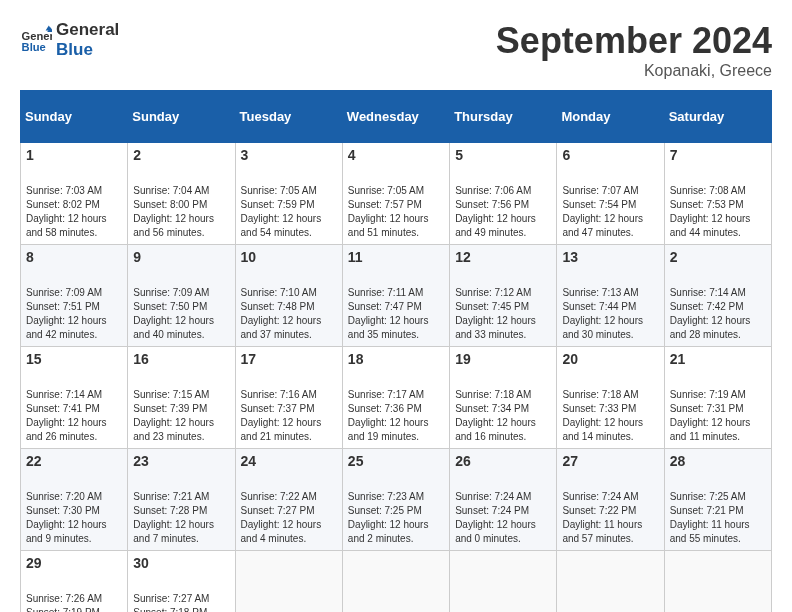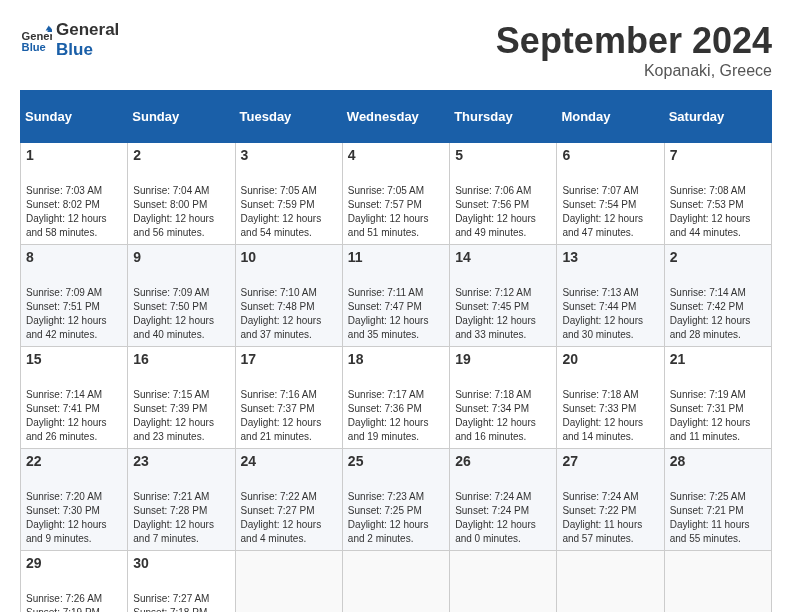--- a/index.html
+++ b/index.html
@@ -156,21 +156,21 @@
         </td>
         <td>
           <span class="day-number">10</span>
           <div class="day-info">Sunrise: 7:10 AM<br>Sunset: 7:48 PM<br>Daylight: 12 hours<br>and 37 minutes.</div>
         </td>
         <td>
           <span class="day-number">11</span>
           <div class="day-info">Sunrise: 7:11 AM<br>Sunset: 7:47 PM<br>Daylight: 12 hours<br>and 35 minutes.</div>
         </td>
         <td>
-          <span class="day-number">14</span>
+          <span class="day-number">12</span>
           <div class="day-info">Sunrise: 7:12 AM<br>Sunset: 7:45 PM<br>Daylight: 12 hours<br>and 33 minutes.</div>
         </td>
         <td>
           <span class="day-number">13</span>
           <div class="day-info">Sunrise: 7:13 AM<br>Sunset: 7:44 PM<br>Daylight: 12 hours<br>and 30 minutes.</div>
         </td>
         <td>
           <span class="day-number">2</span>
           <div class="day-info">Sunrise: 7:14 AM<br>Sunset: 7:42 PM<br>Daylight: 12 hours<br>and 28 minutes.</div>
         </td>

